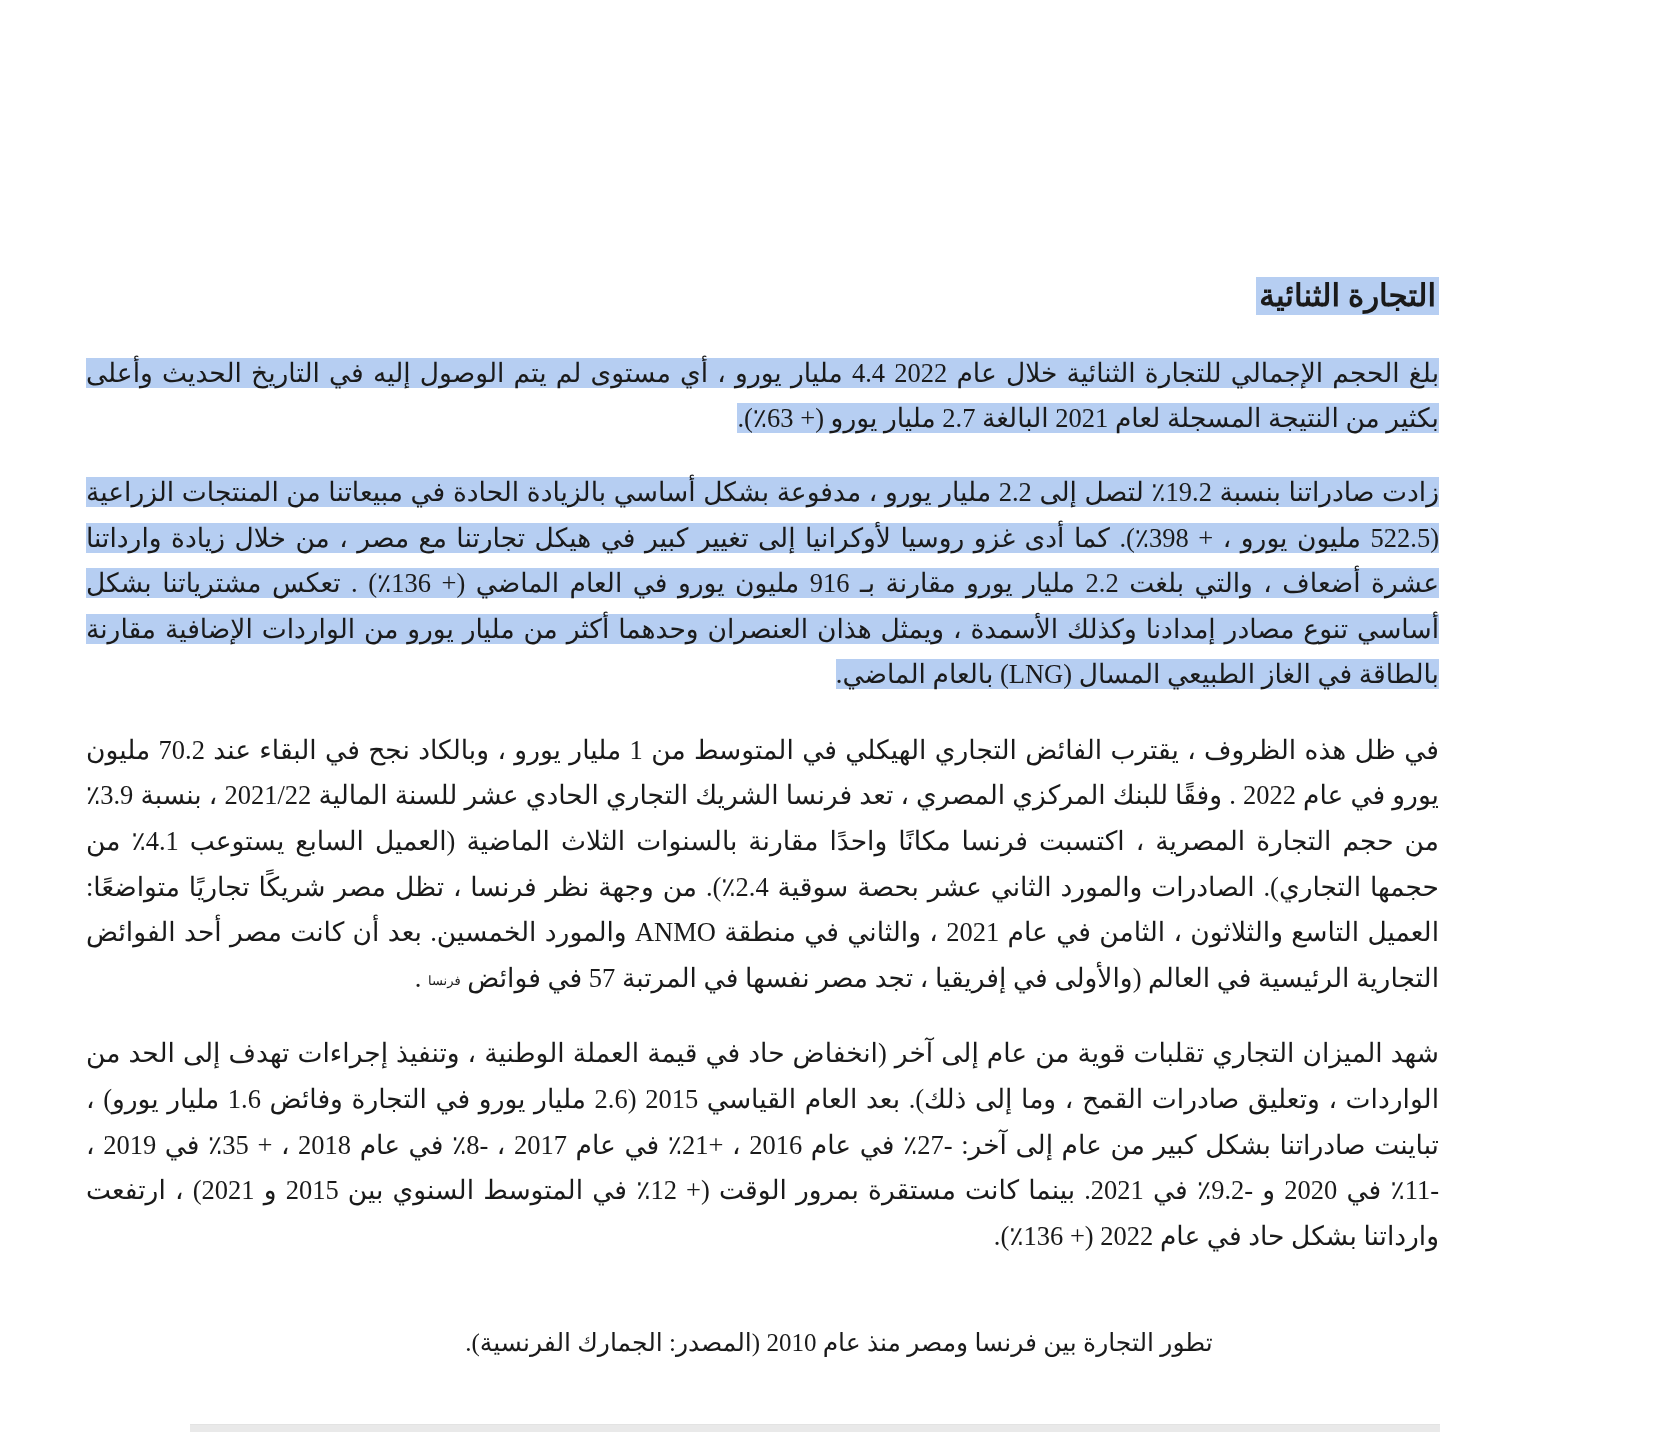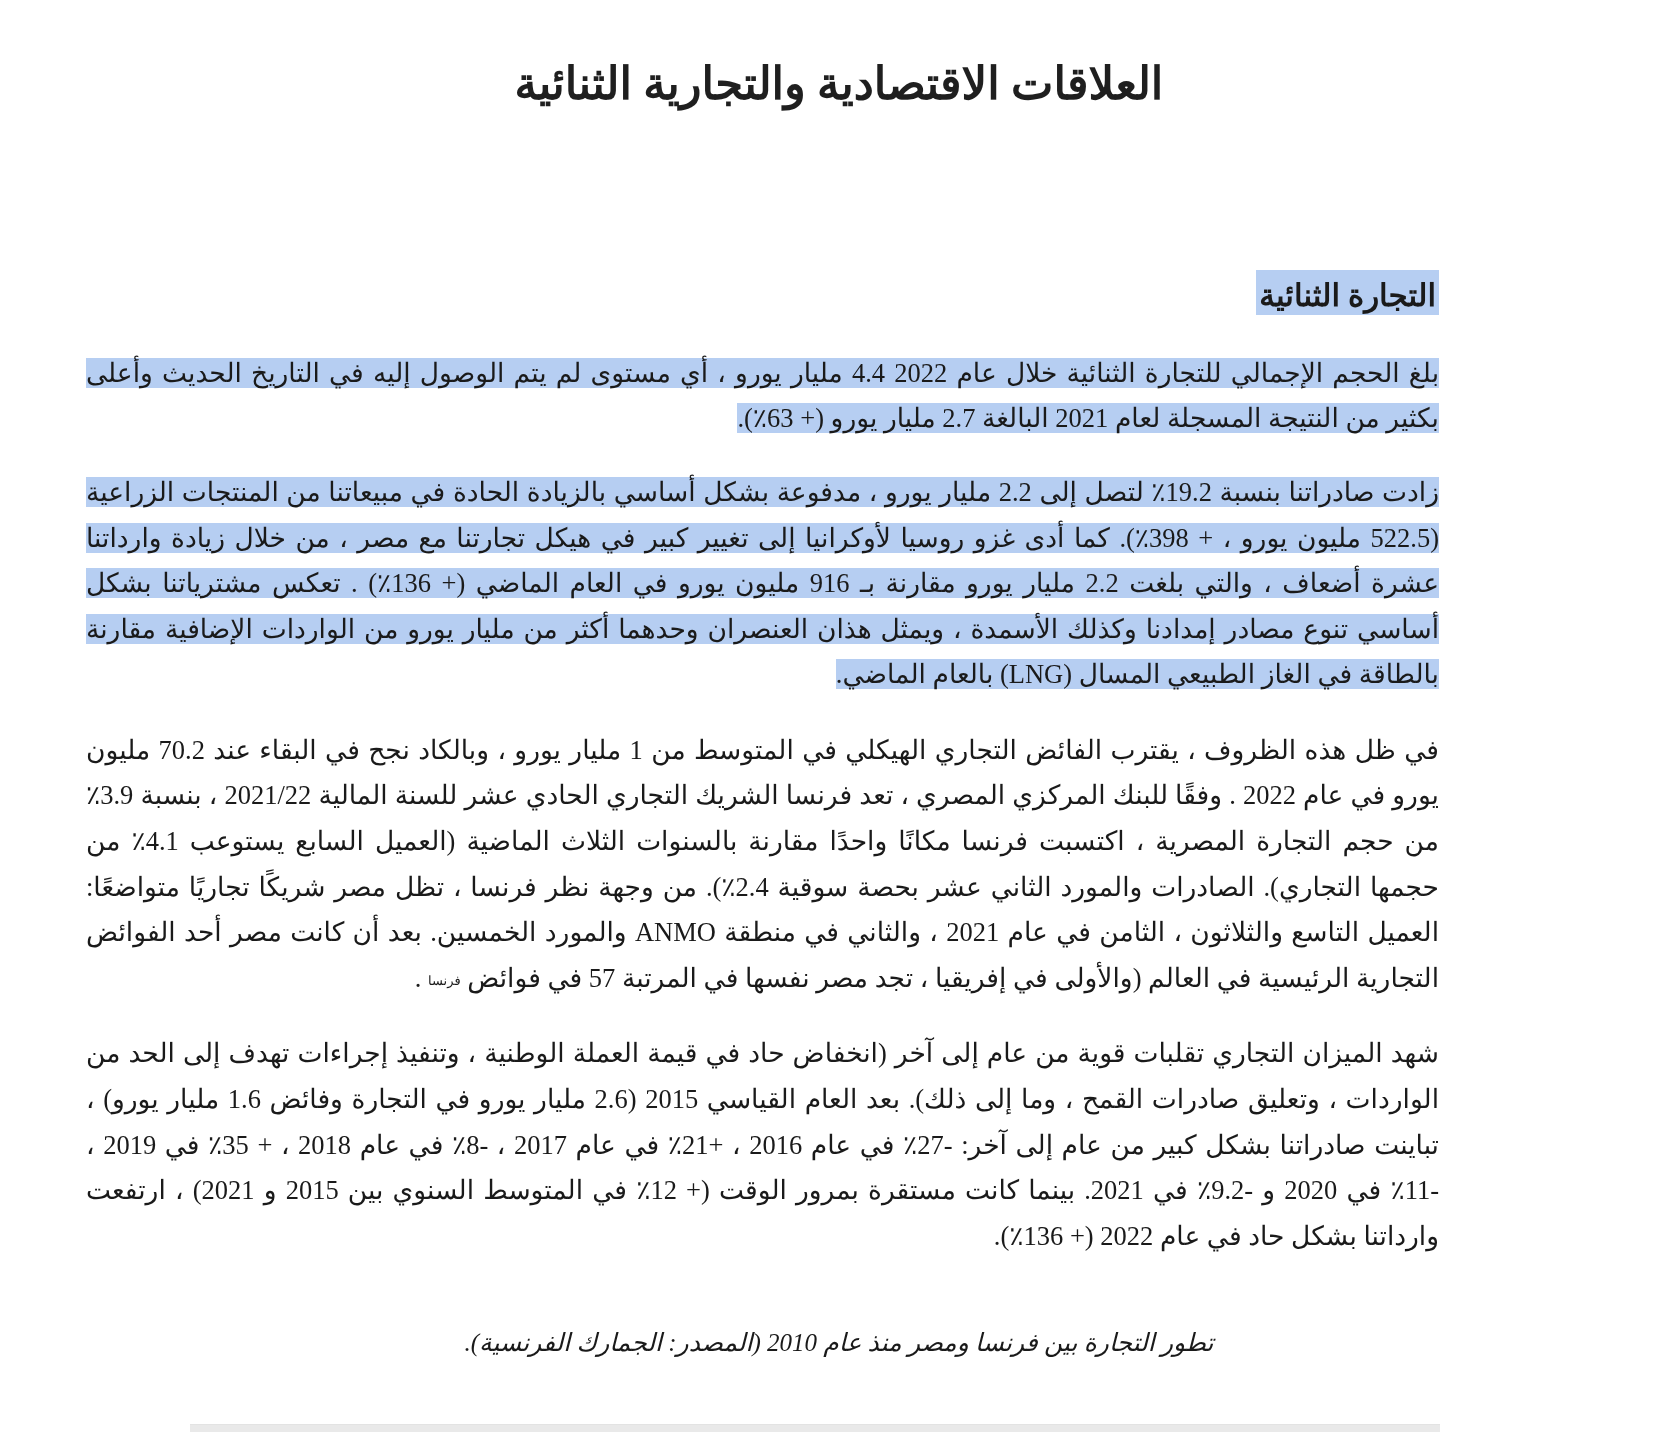--- a/index.html
+++ b/index.html
@@ -51,21 +51,21 @@
 
   .section-heading {
     font-size: 31px;
     font-weight: bold;
     line-height: 1.35;
     margin: 0 0 34px 0;
     display: block;
   }
   .section-heading .hl {
     background: #b6cef2;
-    padding: 8px 3px 2px 3px;
+    padding: 1px 3px 2px 3px;
   }
 
   p.para {
     margin: 0 0 30px 0;
     font-size: 26.5px;
     line-height: 1.72;
     text-align: justify;
     text-justify: inter-word;
   }
   p.para:last-child { margin-bottom: 0; }
@@ -88,40 +88,38 @@
   .caption {
     position: absolute;
     top: 1325px;
     left: 0;
     width: 1678px;
     text-align: center;
     direction: rtl;
     font-size: 25px;
     line-height: 1.4;
     color: #1a1a1a;
-    font-style: italic;
   }
 
   
   .chart-strip {
     position: absolute;
     left: 190px;
     top: 1424px;
     width: 1250px;
     height: 8px;
     background: #e9e9e9;
     border-top: 1px solid #e3e3e3;
   }
 </style>
 </head>
 <body>
 
 <div class="page">
 
-  <h1 class="doc-title">العلاقات الاقتصادية والتجارية الثنائية</h1>
 
   <div class="content">
 
     <h2 class="section-heading">
       <span class="hl">التجارة الثنائية</span>
     </h2>
 
     <p class="para" id="para-volume">
       <span class="hl b">بلغ الحجم الإجمالي للتجارة الثنائية خلال عام 2022 4.4 مليار يورو </span><span class="hl">، أي مستوى لم يتم الوصول إليه في التاريخ الحديث وأعلى بكثير من النتيجة المسجلة لعام 2021 البالغة 2.7 مليار يورو (+ 63٪).</span>
     </p>

